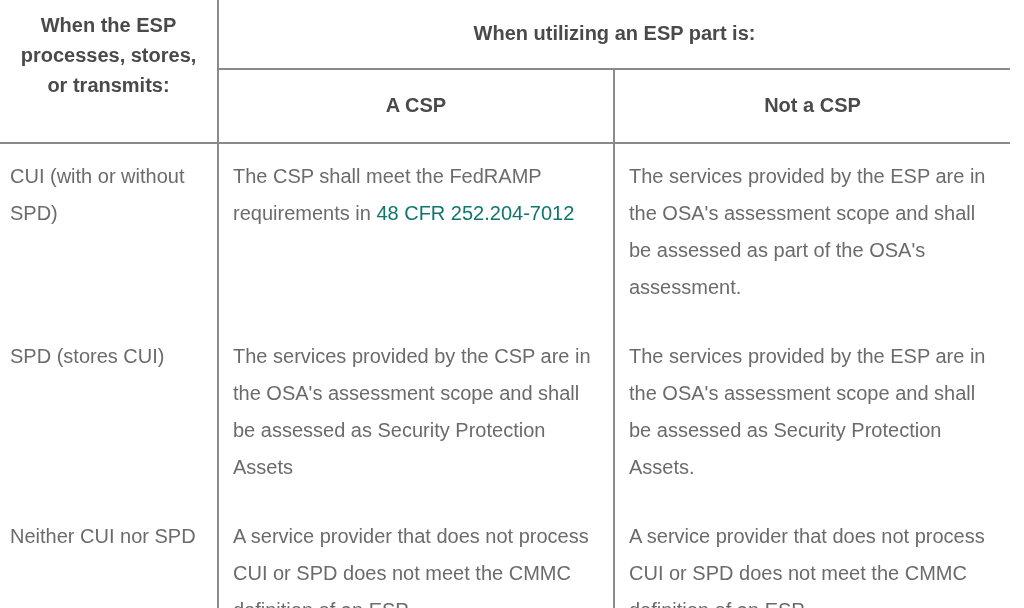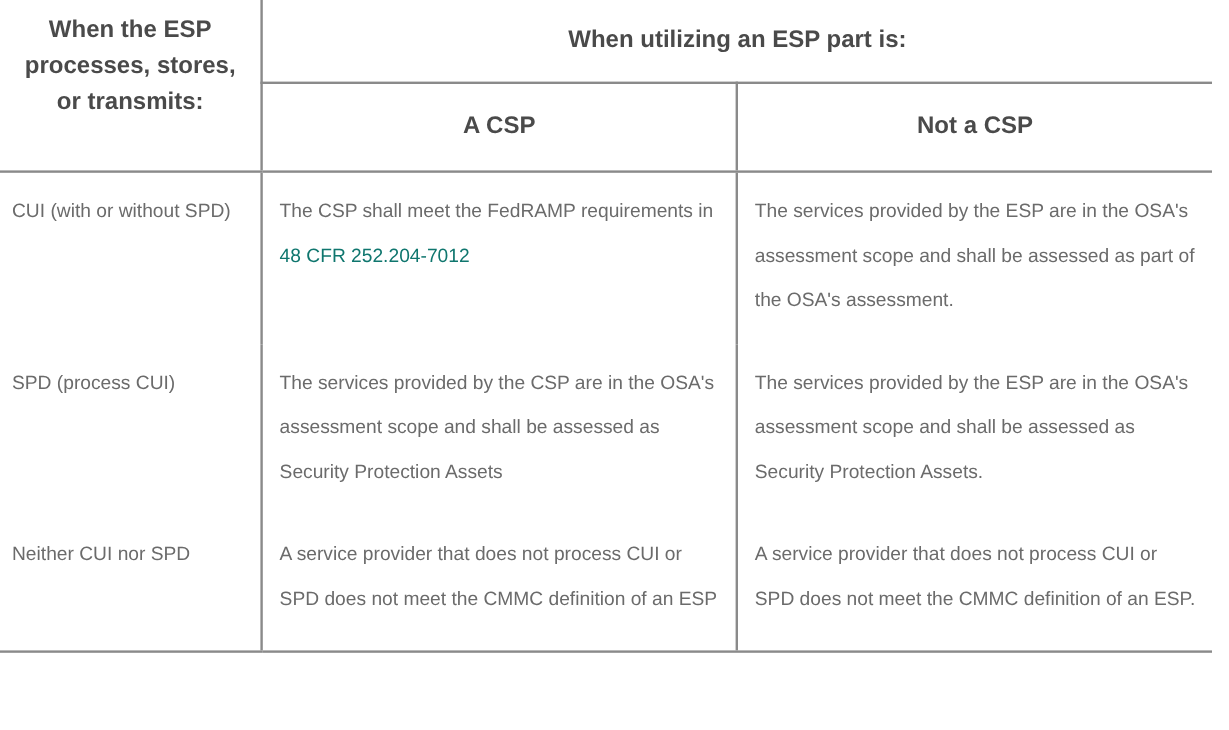--- a/index.html
+++ b/index.html
@@ -60,21 +60,21 @@
     padding: 20px 10px 22px 10px;
     border-bottom: 2px solid #8a8a8a;
   }
   th.sub-head.div-left {
     border-left: 2px solid #8a8a8a;
   }
 
   
   td {
     color: #6b6b6b;
-    font-size: 16px;
+    font-size: 20px;
     line-height: 37px;
     vertical-align: top;
     padding: 14px 14px 18px 14px;
     text-align: left;
   }
   td.col1 {
     padding-left: 10px;
     padding-right: 6px;
   }
   td.div-left {
@@ -111,21 +111,21 @@
         <th class="sub-head div-left">Not a CSP</th>
       </tr>
     </thead>
     <tbody>
       <tr>
         <td class="col1">CUI (with or without SPD)</td>
         <td class="div-left"><span>The CSP shall meet the FedRAMP requirements in </span><a href="#" class="ref-link">48 CFR 252.204-7012</a></td>
         <td class="div-left">The services provided by the ESP are in the OSA's assessment scope and shall be assessed as part of the OSA's assessment.</td>
       </tr>
       <tr>
-        <td class="col1">SPD (process CUI)</td>
+        <td class="col1">SPD (stores CUI)</td>
         <td class="div-left">The services provided by the CSP are in the OSA's assessment scope and shall be assessed as Security Protection Assets</td>
         <td class="div-left">The services provided by the ESP are in the OSA's assessment scope and shall be assessed as Security Protection Assets.</td>
       </tr>
       <tr class="last-row">
         <td class="col1">Neither CUI nor SPD</td>
         <td class="div-left">A service provider that does not process CUI or SPD does not meet the CMMC definition of an ESP</td>
         <td class="div-left">A service provider that does not process CUI or SPD does not meet the CMMC definition of an ESP.</td>
       </tr>
     </tbody>
   </table>

